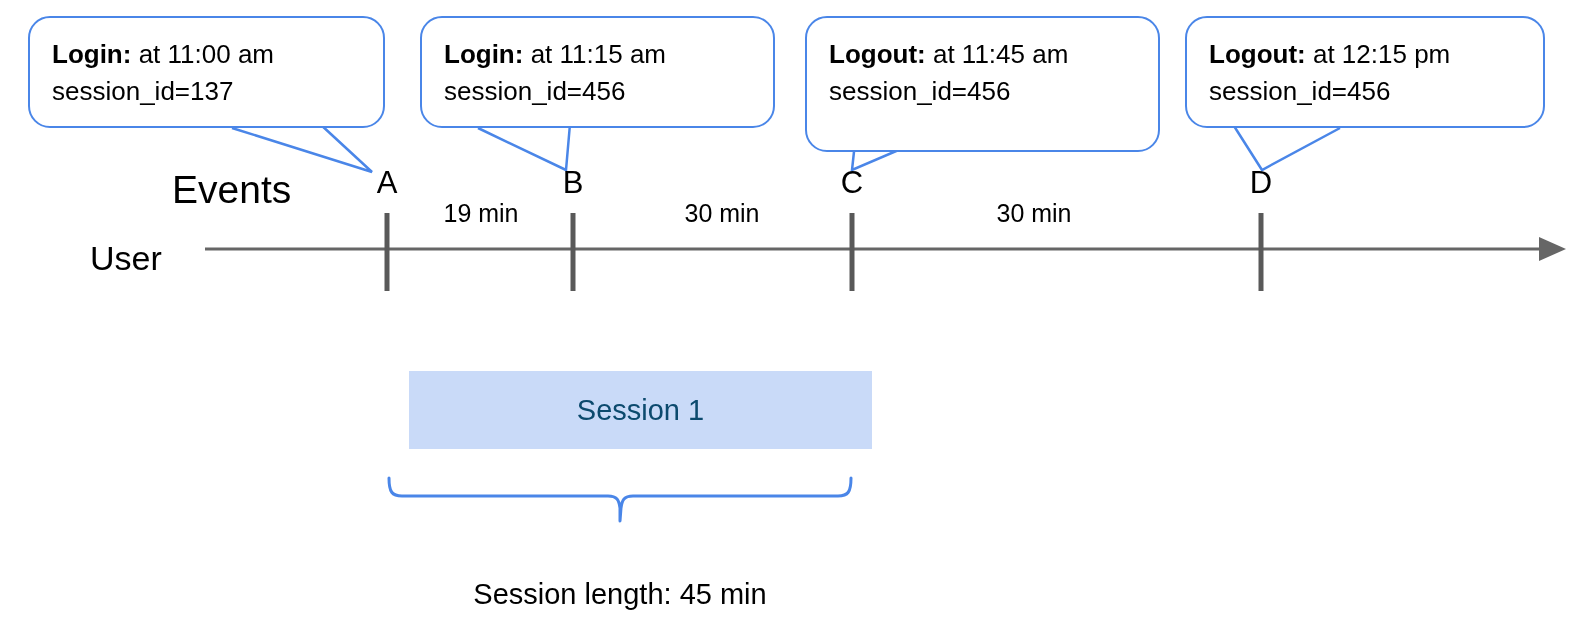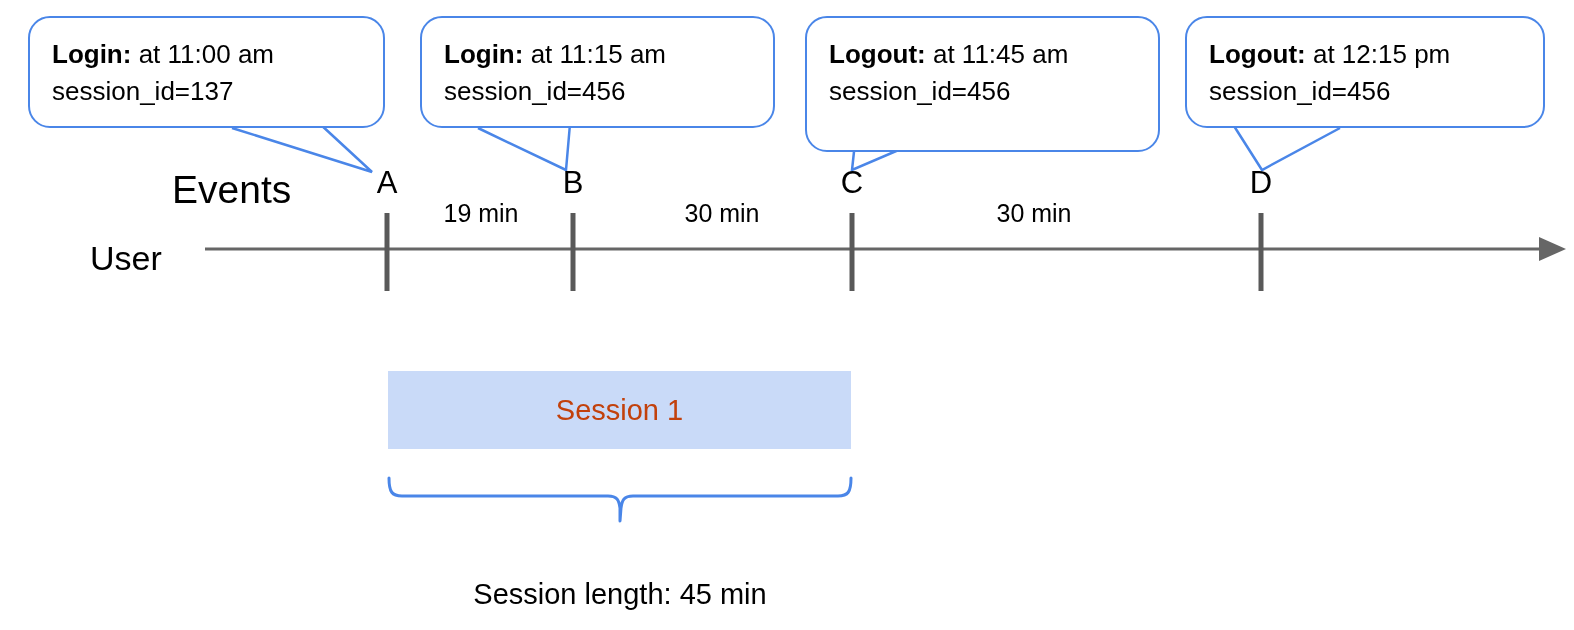--- a/index.html
+++ b/index.html
@@ -81,22 +81,23 @@
   }
 
   
   .session-bar {
     position: absolute;
     background: #c9daf8;
     display: flex;
     align-items: center;
     justify-content: center;
     font-size: 29px;
-    color: #c2410c;
+    color: #0c4a6e;
     z-index: 2;
+    margin-left: 21px;
   }
 
   
   .session-caption {
     position: absolute;
     font-size: 29px;
     color: #000000;
     white-space: nowrap;
     text-align: center;
     transform: translateX(-50%);

